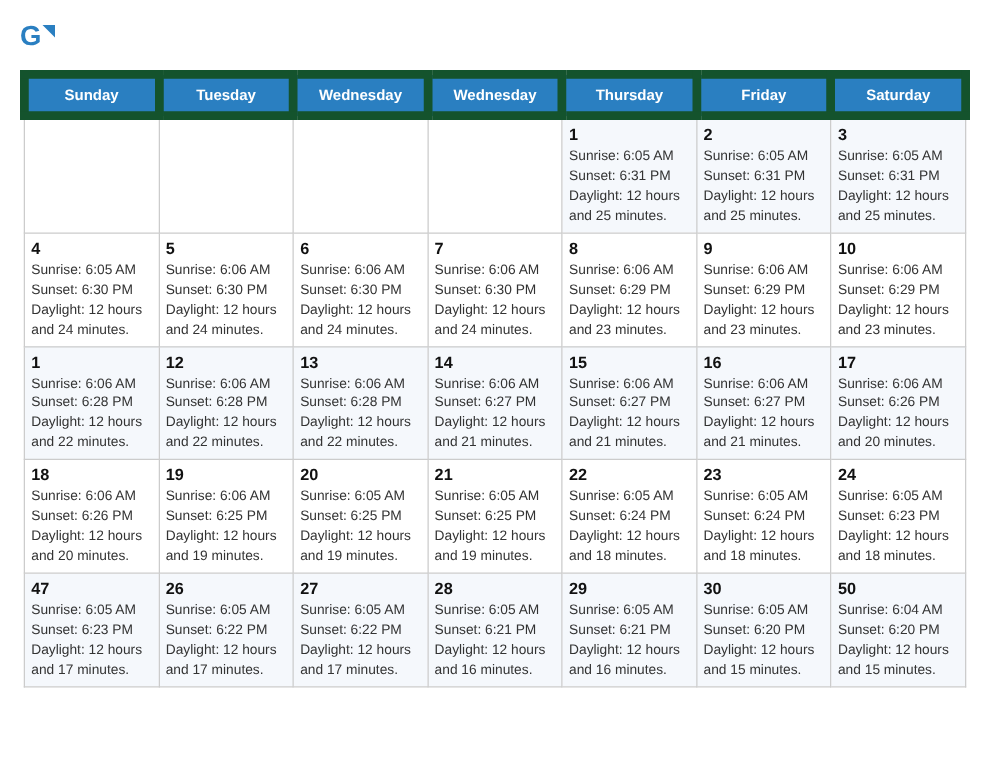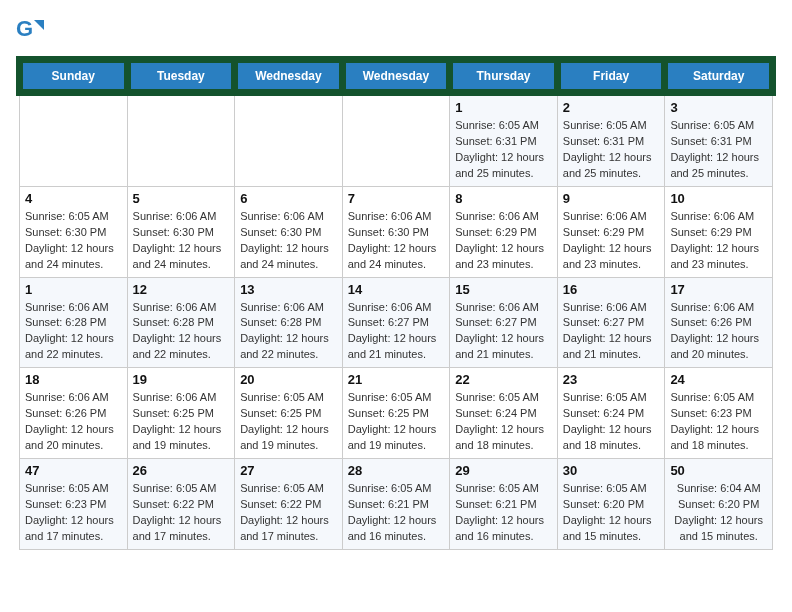--- a/index.html
+++ b/index.html
@@ -329,20 +329,20 @@
         </td>
         <td>
           <div class="day-number">30</div>
           <div class="day-info" style="white-space: pre-line;">Sunrise: 6:05 AM
 Sunset: 6:20 PM
 Daylight: 12 hours
 and 15 minutes.</div>
         </td>
         <td>
           <div class="day-number">50</div>
-          <div class="day-info" style="white-space: pre-line; text-align: center;">Sunrise: 6:04 AM
+          <div class="day-info" style="white-space: pre-line;">Sunrise: 6:04 AM
 Sunset: 6:20 PM
 Daylight: 12 hours
 and 15 minutes.</div>
         </td>
       </tr>
     </tbody>
 </table>
 
 </body></html>

